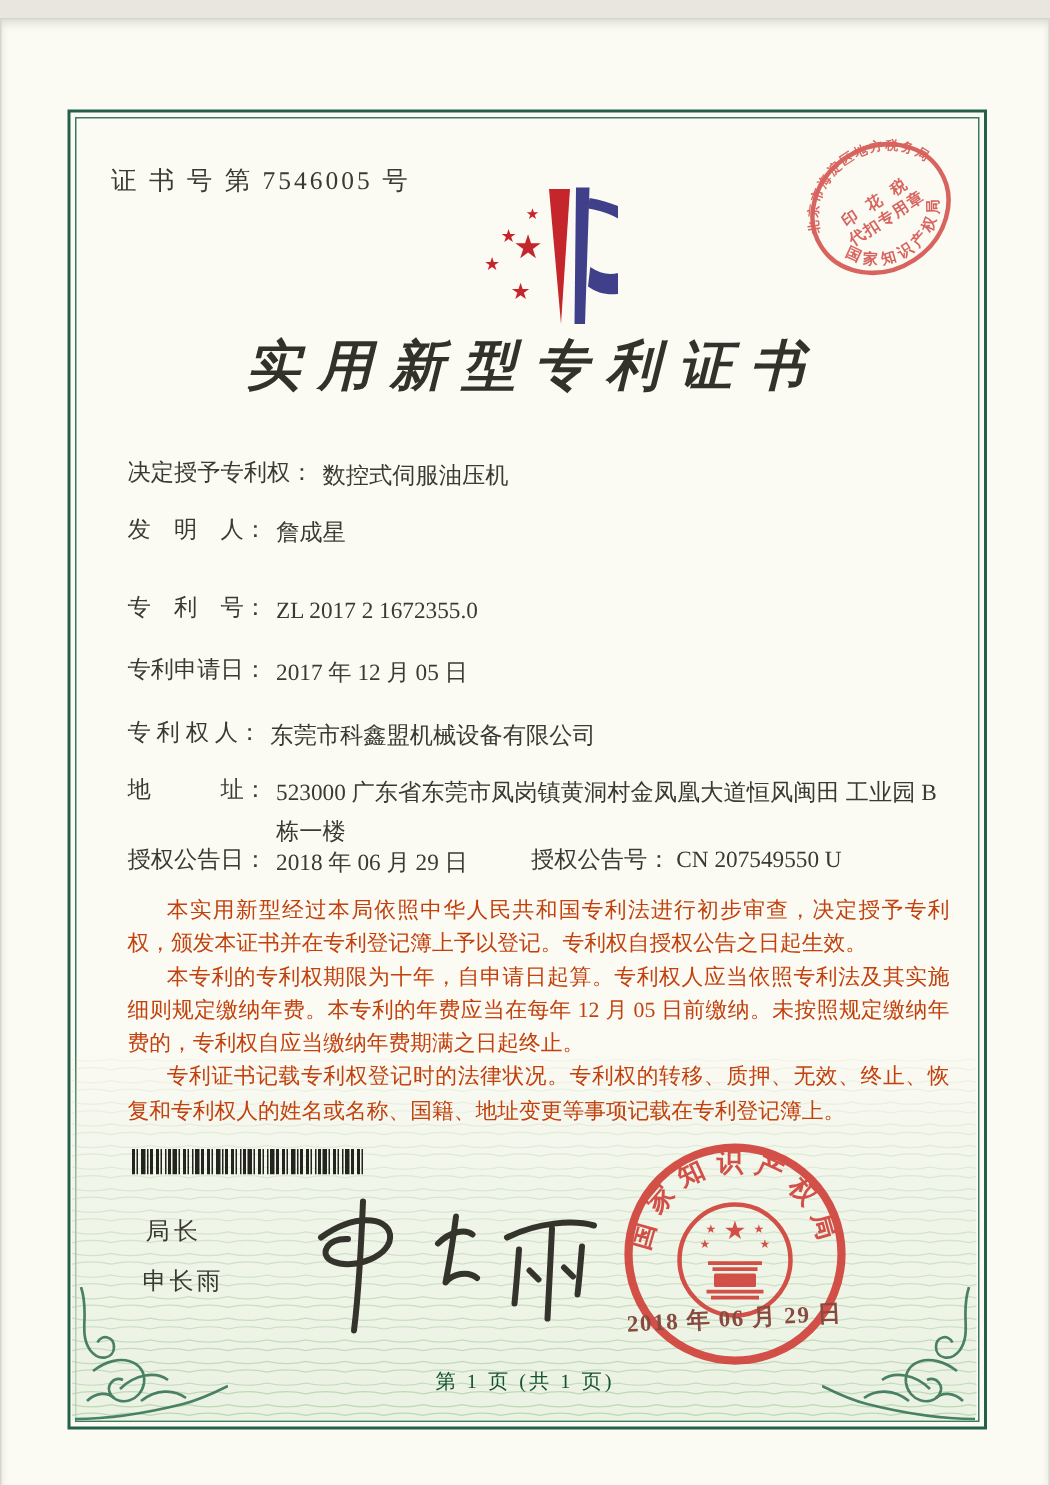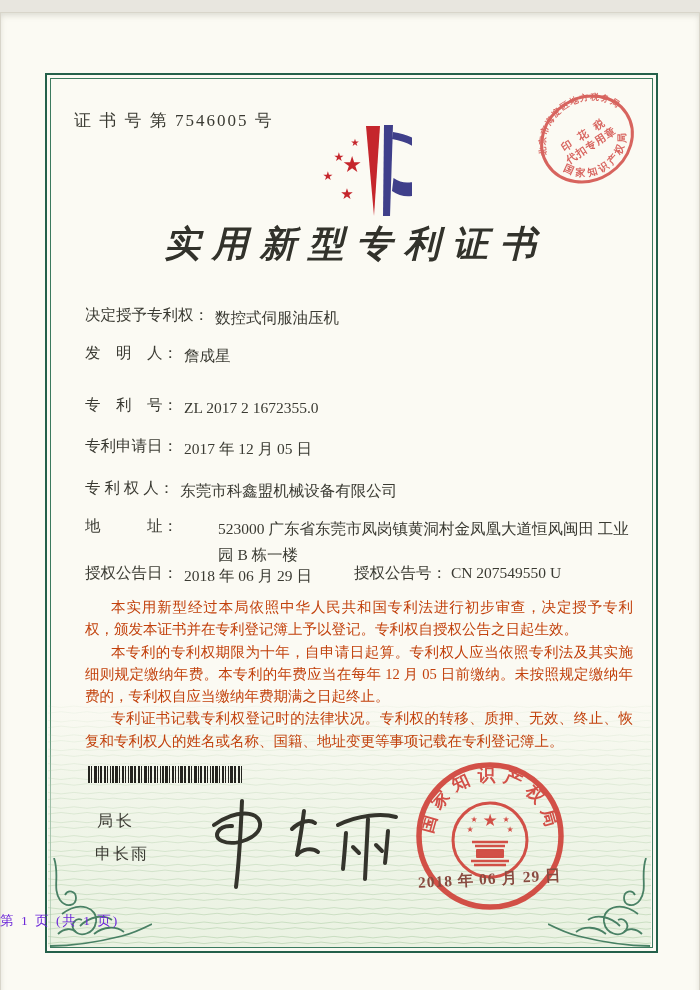--- a/index.html
+++ b/index.html
@@ -12,37 +12,37 @@
   .frame-inner{position:absolute;inset:3px;border:1px solid #3b7a5e;}
   .cert-no{position:absolute;left:74px;top:97px;font-size:17px;letter-spacing:2px;}
   .logo{position:absolute;left:288px;top:108px;width:124px;height:102px;}
   .title{position:absolute;left:0;top:208px;width:100%;text-align:center;
          font-size:36px;font-weight:700;letter-spacing:12px;color:#32322b;text-indent:12px;font-style:italic;}
   .fields{position:absolute;left:85px;top:293px;width:548px;font-size:15.5px;}
   .frow{position:absolute;left:0;display:flex;width:548px;}
   .frow .lbl{white-space:pre;flex:0 0 auto;}
   .frow .val{flex:1 1 auto;margin-left:6px;line-height:26px;}
   .r1{top:0;} .r2{top:38px;} .r3{top:90px;} .r4{top:131px;} .r5{top:173px;}
-  .r6{top:211px;gap:34px;} .r7{top:258px;}
+  .r6{top:211px;} .r7{top:258px;}
   .grant-no{position:absolute;left:269px;top:0;white-space:nowrap;}
   .bodytext{position:absolute;left:85px;top:584px;width:548px;font-size:14.5px;
             line-height:22.3px;text-align:justify;color:#c2410c;}
   .bodytext p{margin:0;text-indent:1.8em;}
   .guilloche{position:absolute;left:48px;top:690px;width:603px;height:245px;pointer-events:none;}
   .barcode{position:absolute;left:88px;top:754px;width:160px;height:17px;}
   .director-title{position:absolute;left:97px;top:799px;font-size:16px;letter-spacing:3px;}
   .director-name{position:absolute;left:95px;top:832px;font-size:16px;letter-spacing:2px;}
   .signature{position:absolute;left:196px;top:783px;width:205px;height:100px;}
   .seal{position:absolute;left:413px;top:748px;width:154px;height:154px;}
   .tax-stamp{position:absolute;left:515px;top:55px;width:144px;height:144px;}
   .flourish{position:absolute;width:104px;height:90px;}
   .fl-left{left:48px;top:846px;}
   .fl-right{left:548px;top:846px;transform:scaleX(-1);}
-  .footer{position:absolute;left:0;top:900px;width:100%;text-align:left;
-          font-size:13.5px;letter-spacing:2px;color:#6d28d9;}
+  .footer{position:absolute;left:0;top:900px;width:100%;text-align:center;
+          font-size:13.5px;letter-spacing:2px;color:#14532d;}
   .scan-edge{position:absolute;inset:0;box-shadow:inset 0 0 0 1px #d8d5ca, inset 0 3px 6px rgba(120,118,105,.25);pointer-events:none;}
 </style>
 </head>
 <body>
 
 <div class="page">
   <div class="scan-edge"></div>
 
   <div class="frame">
     <div class="frame-inner"></div>

